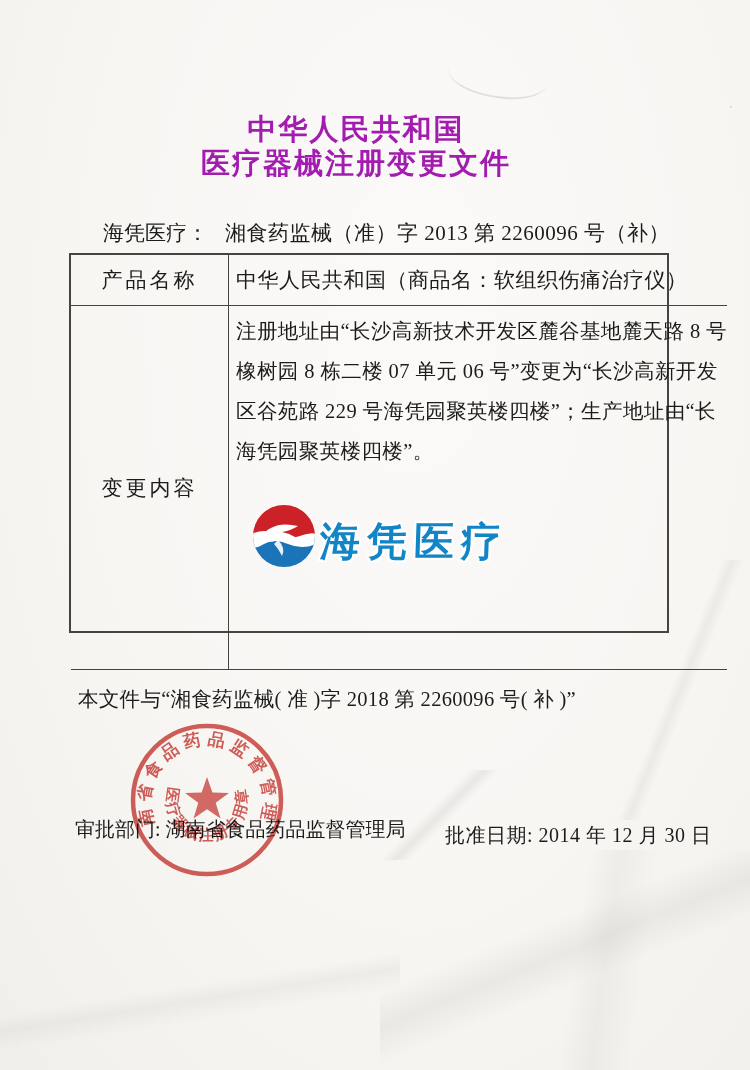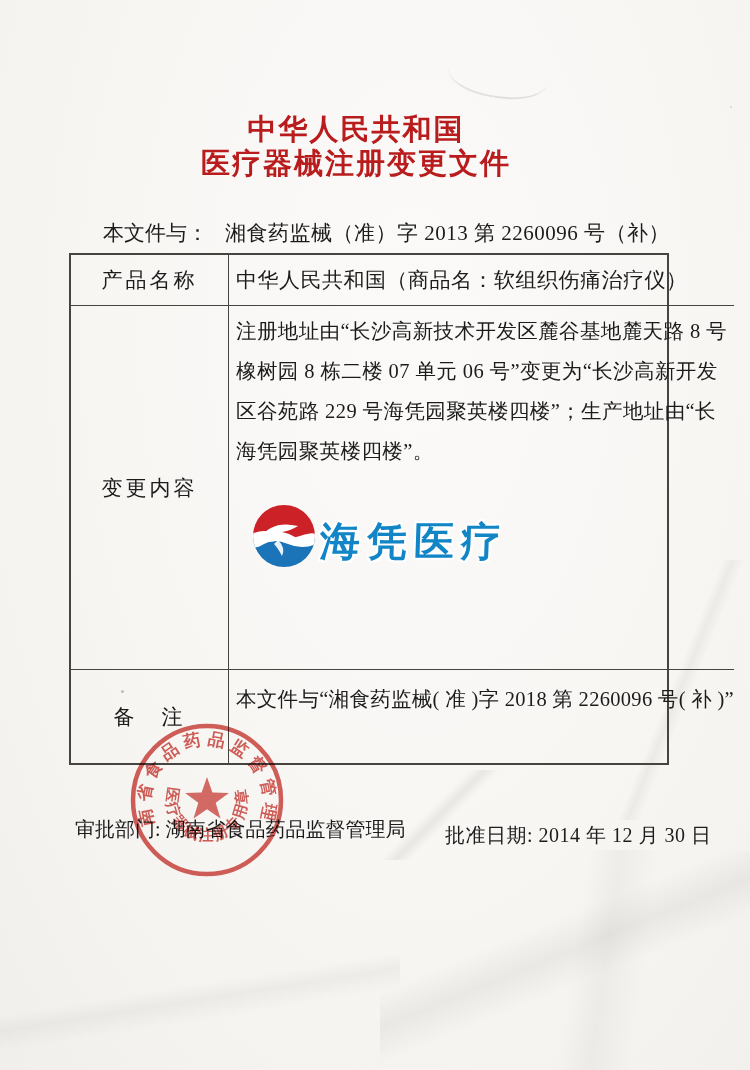--- a/index.html
+++ b/index.html
@@ -38,29 +38,29 @@
   .crease-bottomleft {
     top:930px; left:0; width:400px; height:140px;
     background:linear-gradient(171deg, transparent 42%, rgba(128,122,116,.08) 50%, transparent 60%);
   }
   .speck { position:absolute; background:rgba(90,86,82,.35); border-radius:50%; }
 
   
   .title-block {
     top:112px; left:0; width:712px; text-align:center;
     font-weight:bold; font-size:29px; line-height:34px; letter-spacing:2px;
-    color:#b91c1c;
+    color:#a21caf;
   }
 
   .reg-line { top:219px; left:103px; font-size:21px; white-space:nowrap; }
   .reg-line .value { margin-left:17px; letter-spacing:.5px; }
 
   
   .doc-table {
-    top:253px; left:69px; width:600px; height:512px;
+    top:253px; left:69px; width:600px; height:380px;
     border:2px solid #474340;
     display:grid;
     grid-template-columns:158px 1fr;
     grid-template-rows:51px 364px 1fr;
   }
   .cell { border:1px solid #474340; border-width:0; position:relative; }
   .c-label { border-right:1.5px solid #474340; display:flex; align-items:center; justify-content:center;
              font-size:21px; letter-spacing:3px; }
   .c-value { padding:0 0 0 7px; }
   .r1 { border-bottom:1.5px solid #474340; }
@@ -107,36 +107,35 @@
 <div class="speck" style="top:690px;left:121px;width:3px;height:3px;"></div>
 <div class="speck" style="top:322px;width:2px;height:2px;left:540px;opacity:.5"></div>
 <div class="speck" style="top:106px;width:2px;height:2px;left:730px;opacity:.6"></div>
 
 <div class="abs title-block">
   <div>中华人民共和国</div>
   <div>医疗器械注册变更文件</div>
 </div>
 
 <div class="abs reg-line">
-  <span>本文件与：</span><span class="value">湘食药监械（准）字 2013 第 2260096 号（补）</span>
+  <span>海凭医疗：</span><span class="value">湘食药监械（准）字 2013 第 2260096 号（补）</span>
 </div>
 
 <div class="abs doc-table">
   <div class="cell c-label r1">产品名称</div>
   <div class="cell c-value r1 row1-value">中华人民共和国（商品名：软组织伤痛治疗仪）</div>
 
   <div class="cell c-label r2">变更内容</div>
   <div class="cell c-value r2 row2-value">
     <div>注册地址由“长沙高新技术开发区麓谷基地麓天路 8 号</div>
     <div>橡树园 8 栋二楼 07 单元 06 号”变更为“长沙高新开发</div>
     <div>区谷苑路 229 号海凭园聚英楼四楼”；生产地址由“长</div>
     <div>海凭园聚英楼四楼”。</div>
   </div>
 
-  <div class="cell c-label">备　注</div>
   <div class="cell c-value row3-value">
     <div>本文件与“湘食药监械( 准 )字 2018 第 2260096 号( 补 )”</div>
   </div>
 </div>
 
 <svg class="abs wm-logo" viewBox="0 0 64 64">
   <defs>
       <clipPath id="logoclip">
         <circle cx="32" cy="32" r="31"></circle>
       </clipPath>

